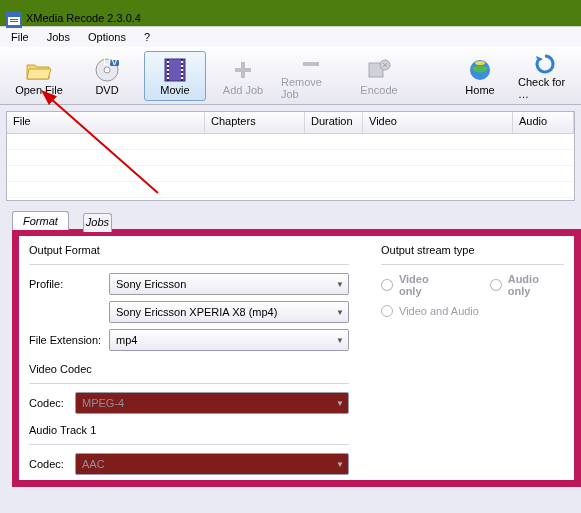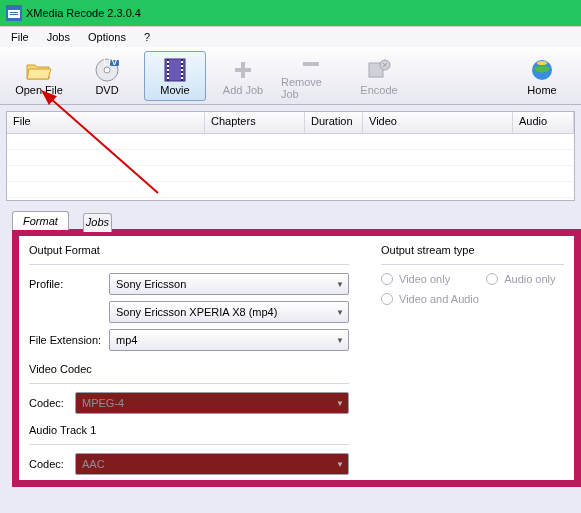--- a/index.html
+++ b/index.html
@@ -1,19 +1,19 @@
 <!DOCTYPE html>
 <html><head>
 <meta charset="utf-8">
 <style>
 * { box-sizing: border-box; margin: 0; padding: 0; font-family: "Segoe UI", Tahoma, sans-serif; font-size: 11px; }
 body { background: #eaeaf4; width: 581px; height: 513px; overflow: hidden; position: relative; }
 
 
-.titlebar { background: #22c55e; border-bottom: 1px solid #d0d0d0; height: 27px; display: flex; align-items: center; padding: 4px 6px; }
+.titlebar { background: #4d7c0f; border-bottom: 1px solid #d0d0d0; height: 27px; display: flex; align-items: flex-start; padding: 12px 6px; }
 .titlebar .app-icon { width: 16px; height: 16px; margin-right: 4px; }
 .titlebar .title { color: #000; }
 
 
 .menubar { background: #f7f7fb; height: 20px; display: flex; align-items: center; padding: 0 4px; gap: 4px; }
 .menubar .mitem { padding: 2px 7px; cursor: default; }
 
 
 .toolbar { background: linear-gradient(#fdfdfe, #e7e7f0); border-top: 1px solid #fff; border-bottom: 1px solid #b5b5c8; height: 58px; display: flex; align-items: center; padding: 0 8px; gap: 6px; }
 .tbtn { display: flex; flex-direction: column; align-items: center; justify-content: center; width: 62px; height: 50px; border: 1px solid transparent; border-radius: 3px; cursor: pointer; }
@@ -48,21 +48,21 @@
 .formrow { display: flex; align-items: center; margin-bottom: 6px; }
 .formrow .flab { width: 80px; }
 .formrow .flab.narrow { width: 46px; }
 .select { flex: 1; height: 22px; background: linear-gradient(#fff,#eaeaf2); border: 1px solid #9b9bb0; border-radius: 2px; display: flex; align-items: center; justify-content: space-between; padding: 0 4px 0 6px; cursor: pointer; }
 .select.disabled { color: #8e8e9a; background: #7f1d1d; cursor: default; }
 .select .arrow { font-size: 8px; color: #555; }
 .select.disabled .arrow { color: #b0b0bb; }
 
 .radio-row { display:flex; align-items:center; gap:6px; margin-bottom: 8px; color: #9d9da8; }
 .radio-dot { width:12px; height:12px; border:1px solid #b5b5c2; border-radius:50%; background:#fff; }
-.radio-pair { display:flex; gap: 36px; }
+.radio-pair { display:flex; gap: 36px; font-weight: bold; }
 
 
 .arrow-svg { position: absolute; left: 38px; top: 88px; pointer-events: none; }
 </style>
 </head>
 <body>
 
 <div class="titlebar">
   <svg class="app-icon" viewBox="0 0 16 16">
       <rect width="16" height="16" fill="#3a6fb7"></rect>
@@ -153,20 +153,29 @@
   <div class="tbtn">
     <span class="ic">
       <svg width="24" height="24" viewBox="0 0 24 24">
           <circle cx="12" cy="12" r="10" fill="#3a8de0"></circle>
           <path d="M4 10c4-3 12-3 16 0c-2 6-14 6-16 0z" fill="#4fb84f"></path>
           <ellipse cx="12" cy="5" rx="5" ry="2" fill="#f2d451"></ellipse>
         </svg>
     </span>
     <span class="lbl">Home</span>
   </div>
+  <div class="tbtn" style="width:56px">
+    <span class="ic">
+      <svg width="24" height="24" viewBox="0 0 24 24">
+          <path d="M12 4a8 8 0 1 1-7.2 4.5" fill="none" stroke="#2f7fd4" stroke-width="3"></path>
+          <path d="M3 4l2 6 5-3z" fill="#2f7fd4"></path>
+        </svg>
+    </span>
+    <span class="lbl">Check for …</span>
+  </div>
 </div>
 
 <div class="table-area">
   <div class="table">
     <div class="thead">
       <div class="th c-file">File</div>
       <div class="th c-chap">Chapters</div>
       <div class="th c-dur">Duration</div>
       <div class="th c-video">Video</div>
       <div class="th c-audio">Audio</div>

